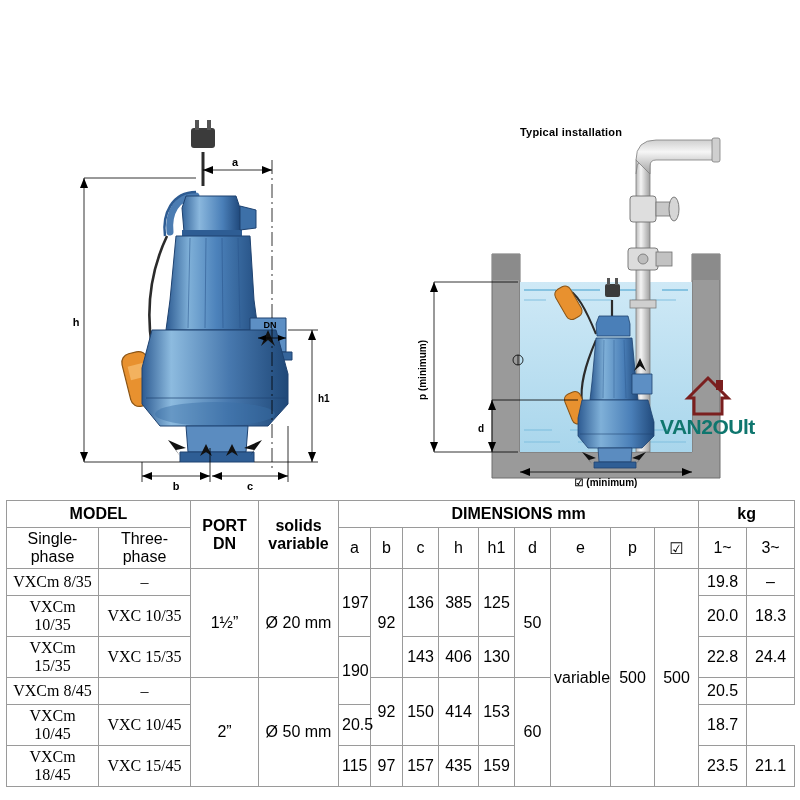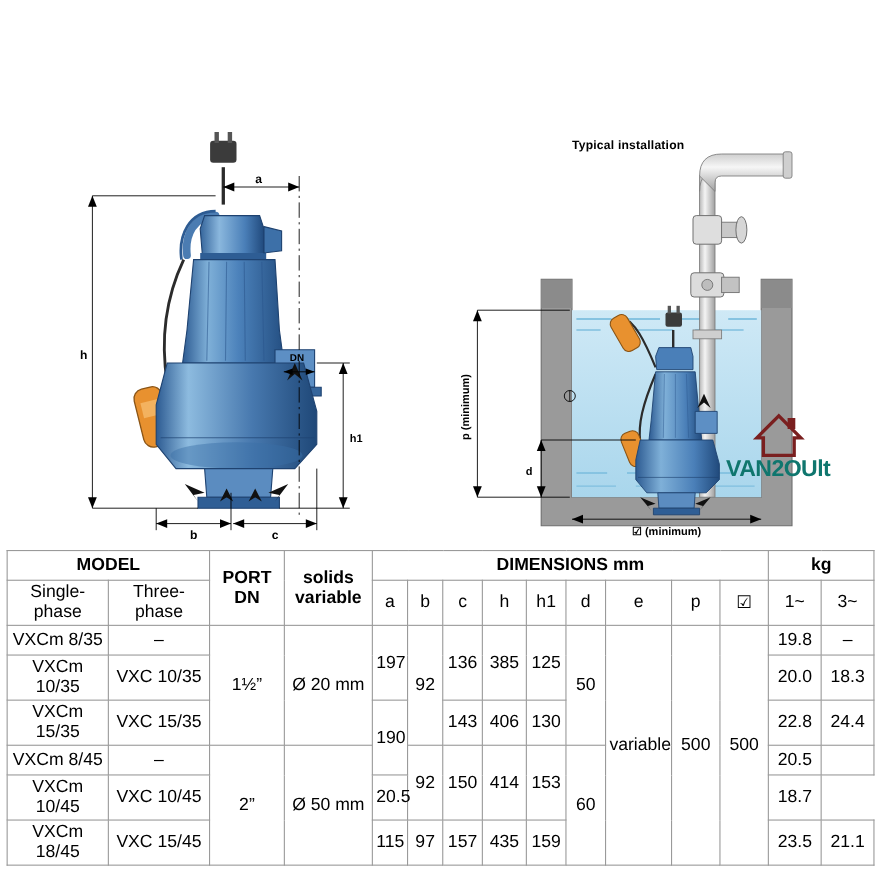--- a/index.html
+++ b/index.html
@@ -80,20 +80,21 @@
     vertical-align: middle;
     height: 22px;
     font-weight: normal;
   }
   table.specs th {
     font-weight: bold;
   }
   td.left {
     text-align: left;
     padding-left: 6px;
+    font-family: Liberation Serif, serif;
   }
   .bold { font-weight: bold; }
 </style>
 </head>
 <body>
 
 <div class="sheet">
 
   <div class="drawings">
 

